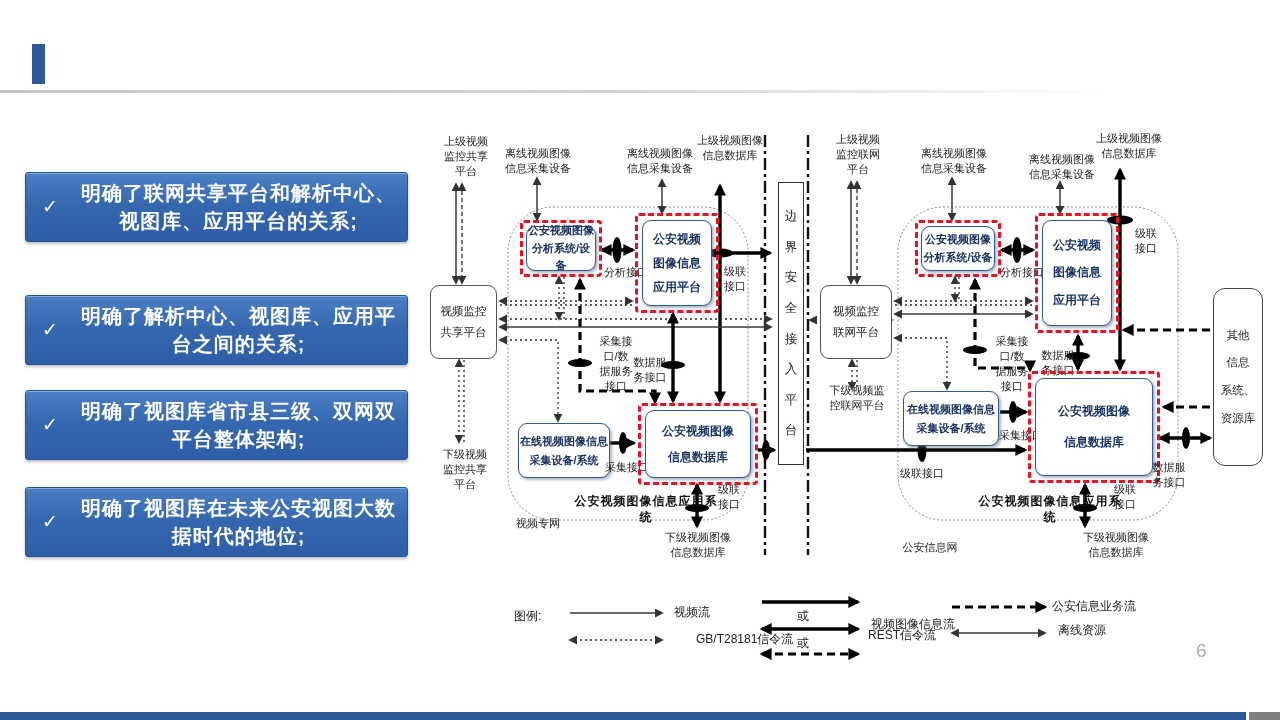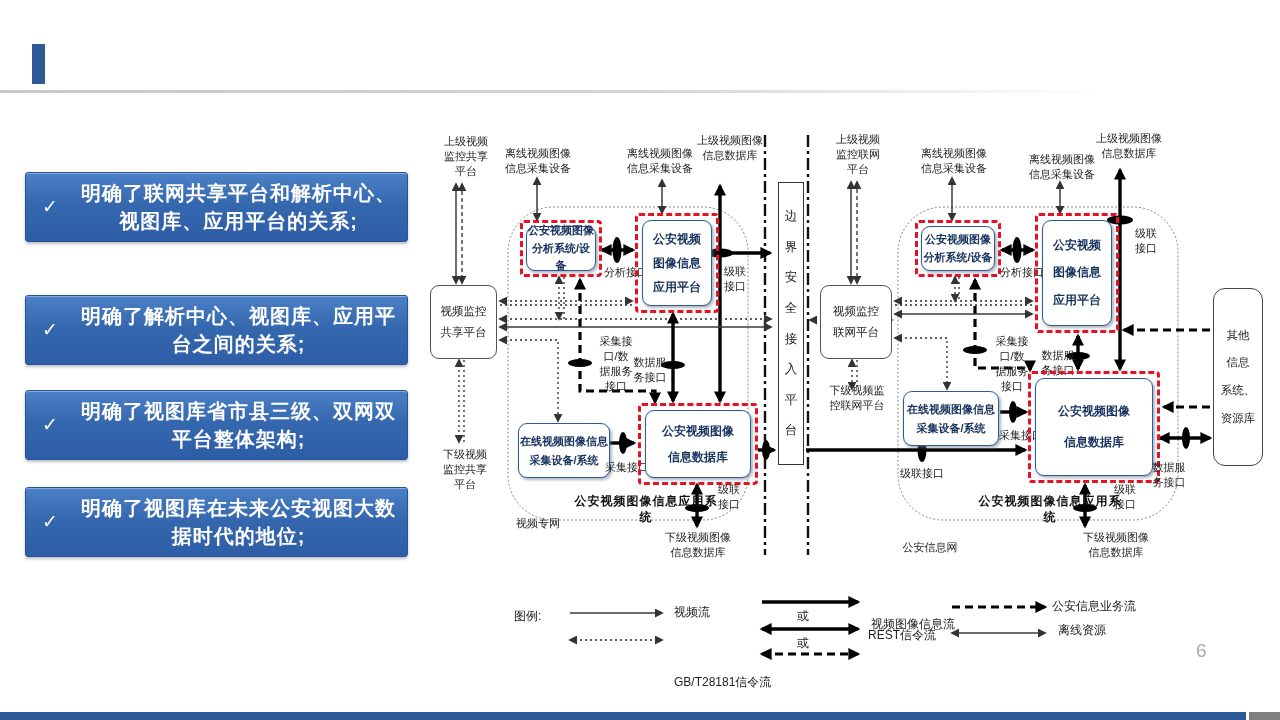--- a/index.html
+++ b/index.html
@@ -292,21 +292,21 @@
       <path class="ln-dot" d="M70 52 H162" marker-start="url(#lar)" marker-end="url(#lar)"></path>
       <path class="ln-thick" d="M262 14 H358" marker-end="url(#LAR)"></path>
       <path class="ln-thick" d="M262 41 H358" marker-start="url(#LAR)" marker-end="url(#LAR)"></path>
       <path class="ln-thickdash" d="M262 66 H358" marker-start="url(#LAR)" marker-end="url(#LAR)"></path>
       <path class="ln-thickdash" d="M452 19 H545" marker-end="url(#LAR)"></path>
       <path class="ln-thin" d="M452 45 H545" marker-start="url(#lar)" marker-end="url(#lar)"></path>
     </g>
   </svg>
   <div class="legend-label" style="left:514px;top:608px;">图例:</div>
   <div class="legend-label" style="left:674px;top:604px;">视频流</div>
-  <div class="legend-label" style="left:674px;top:631px;margin-top:43px;">GB/T28181信令流</div>
+  <div class="legend-label" style="left:696px;top:631px;">GB/T28181信令流</div>
   <div class="legend-label" style="left:797px;top:608px;">或</div>
   <div class="legend-label" style="left:797px;top:635px;">或</div>
   <div class="legend-label" style="left:862px;top:616px;margin-left:9px;">视频图像信息流</div>
   <div class="legend-label" style="left:868px;top:627px;">REST信令流</div>
   <div class="legend-label" style="left:1052px;top:598px;">公安信息业务流</div>
   <div class="legend-label" style="left:1058px;top:622px;">离线资源</div>
 
   <div class="page-number">6</div>
   <div class="footer-blue"></div>
   <div class="footer-gray"></div>

